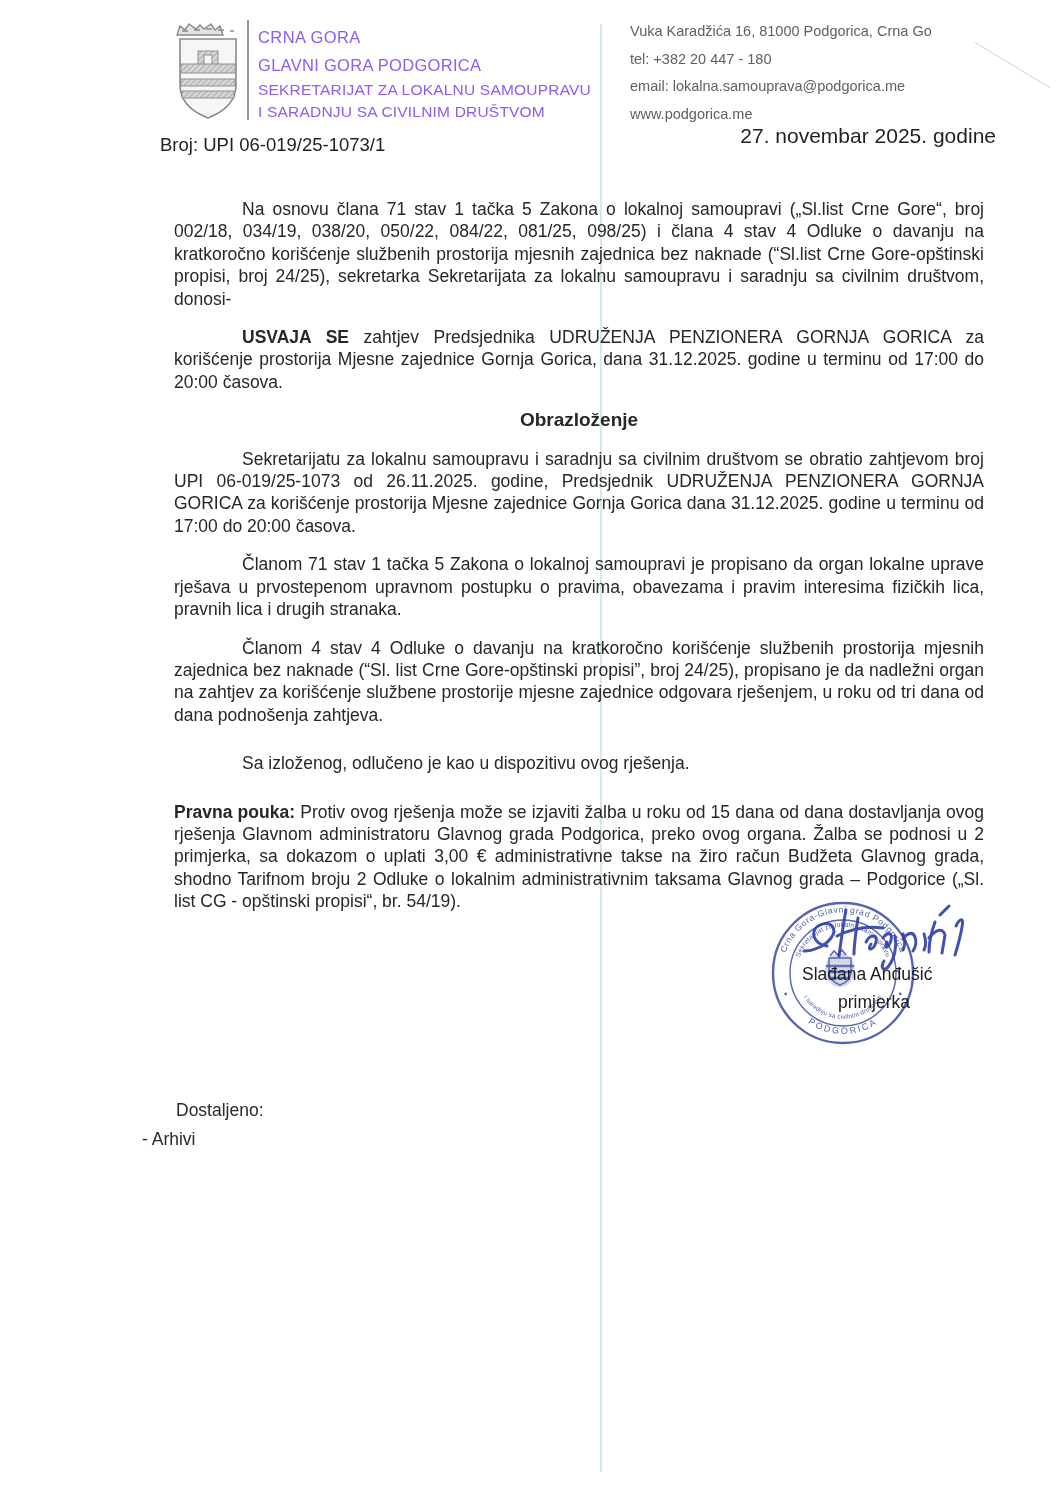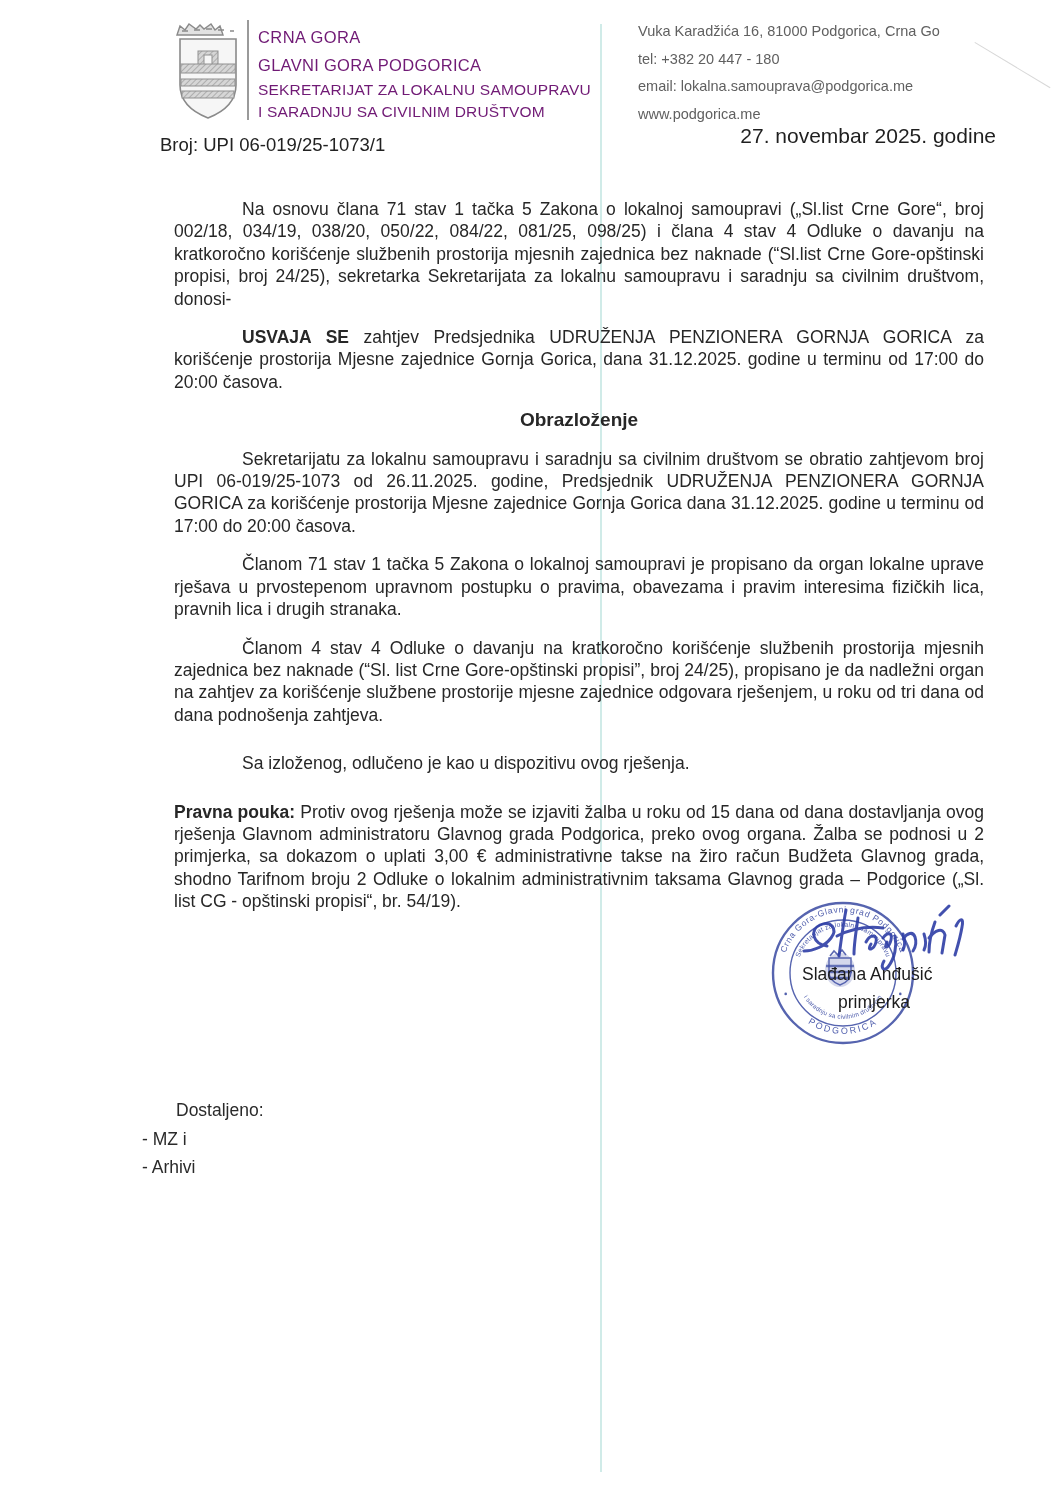--- a/index.html
+++ b/index.html
@@ -5,25 +5,25 @@
   html,body{margin:0;padding:0;}
   body{
     width:1058px;height:1497px;background:#ffffff;position:relative;overflow:hidden;
     font-family:"Liberation Sans","DejaVu Sans",sans-serif;color:#272727;
   }
   .abs{position:absolute;}
 
   
   #crest{left:172px;top:18px;width:72px;height:104px;}
   #header-divider{left:247px;top:20px;width:2px;height:100px;background:#9a9a9a;}
-  #org-block{left:258px;top:22px;color:#701a75;}
+  #org-block{left:258px;top:22px;color:#8b5cf6;}
   .org-line1{font-size:16.5px;line-height:30px;letter-spacing:.4px;}
   .org-line2{font-size:16.5px;line-height:27px;letter-spacing:.3px;}
   .org-line3{font-size:15.5px;line-height:21.5px;letter-spacing:.2px;}
-  #contact-block{left:630px;top:18px;font-size:14.5px;line-height:27.5px;color:#606060;margin-left:8px;}
+  #contact-block{left:630px;top:18px;font-size:14.5px;line-height:27.5px;color:#606060;}
   #ref-number{left:160px;top:126px;font-size:18.5px;color:#222;margin-top:8px;}
   #doc-date{right:62px;top:124px;font-size:21px;color:#1f1f1f;}
 
   
   #scan-streak{left:600px;top:24px;width:2px;height:1448px;background:#c8e7e4;opacity:.85;z-index:0;}
   #scratch-line{left:975px;top:42px;width:88px;height:1px;background:#cdcdcd;transform:rotate(31deg);transform-origin:left top;opacity:.8;}
 
   
   #doc-body{left:158px;top:182px;width:842px;font-size:17.5px;line-height:22.4px;
             text-align:justify;color:#272727;z-index:1;}
@@ -153,15 +153,14 @@
     <path d="M147,17 L156,8"></path>
     <path d="M163,28 C167,20 171,19 169,29 C167,41 164,50 162,57"></path>
   </g>
 </svg>
 
 <div class="abs" id="sig-name">Slađana Anđušić</div>
 <div class="abs" id="sig-title">primjerka</div>
 
 <div class="abs" id="distribution">
   <div class="dist-head">Dostaljeno:</div>
-  <div>- MZ i</div>
   <div>- Arhivi</div>
 </div>
 
 </body></html>

